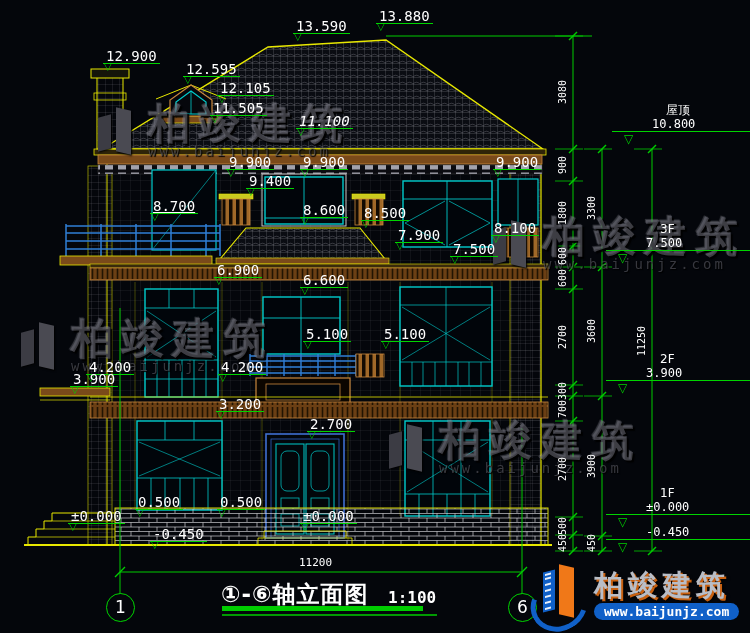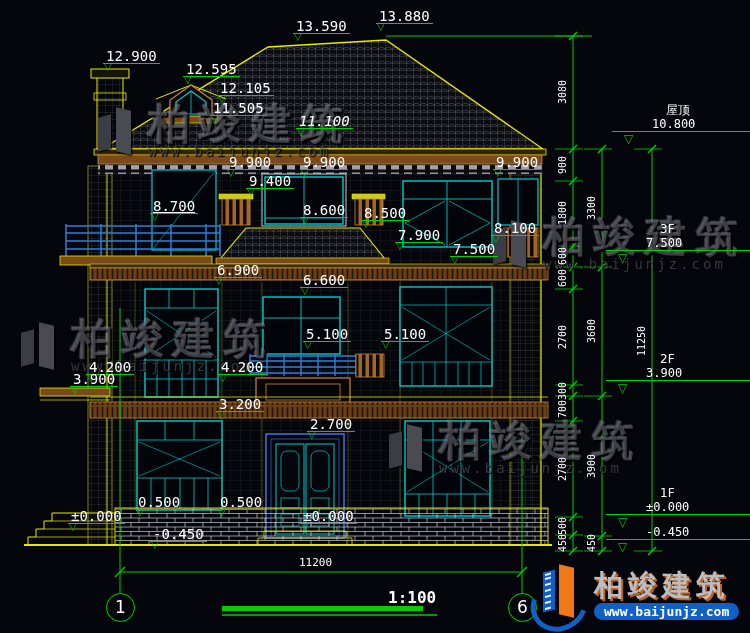--- a/index.html
+++ b/index.html
@@ -258,20 +258,21 @@
       <div class="wm" style="left: 386px; top: 420px;">
         <div class="wml"></div>
         <div>
           <div class="wmt1">柏竣建筑</div>
           <div class="wmt2">www.baijunjz.com</div>
         </div>
       </div>
     </div>
 
 <div id="ann-layer">
+  <div class="title">①-⑥轴立面图</div>
   <div class="scale">1:100</div>
   <div class="dim11200">11200</div>
   <div class="bubble" id="bubble1" style="left: 106px; top: 593px;">1</div>
   <div class="bubble" id="bubble6" style="left: 508px; top: 593px;">6</div>
 <div class="ann" style="left: 103px; top: 51px;">12.900</div>
       <div class="ann" style="left: 293px; top: 21px;">13.590</div>
       <div class="ann" style="left: 376px; top: 11px;">13.880</div>
       <div class="ann" style="left: 183px; top: 64px;">12.595</div>
       <div class="ann" style="left: 217px; top: 83px;">12.105</div>
       <div class="ann" style="left: 210px; top: 103px;">11.505</div>

